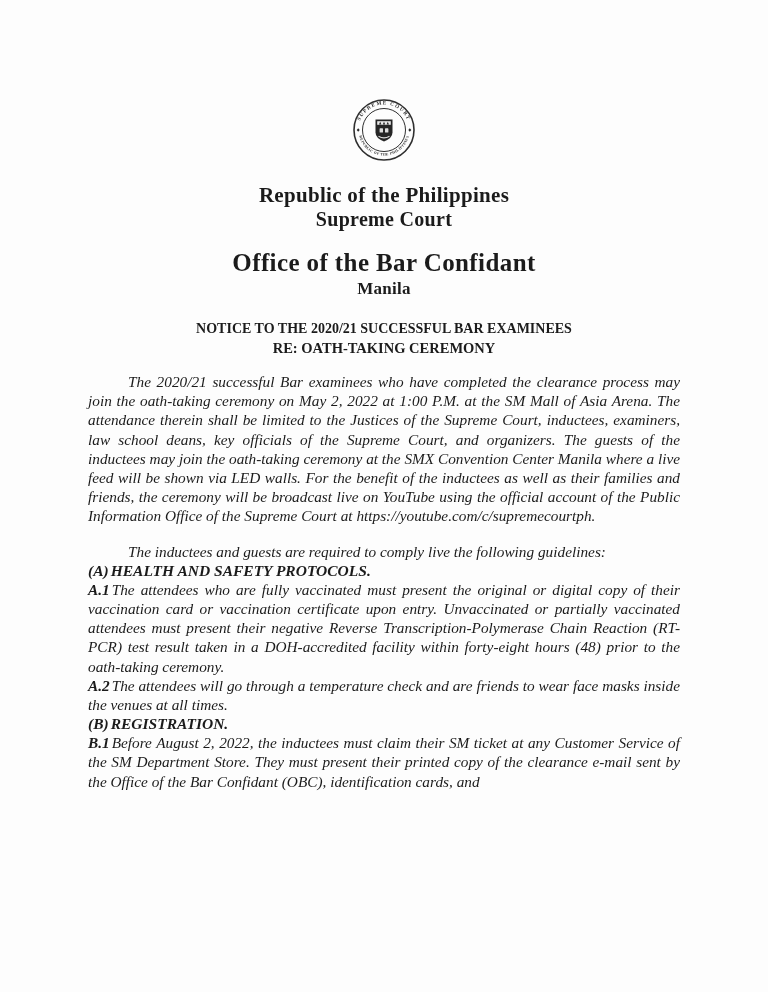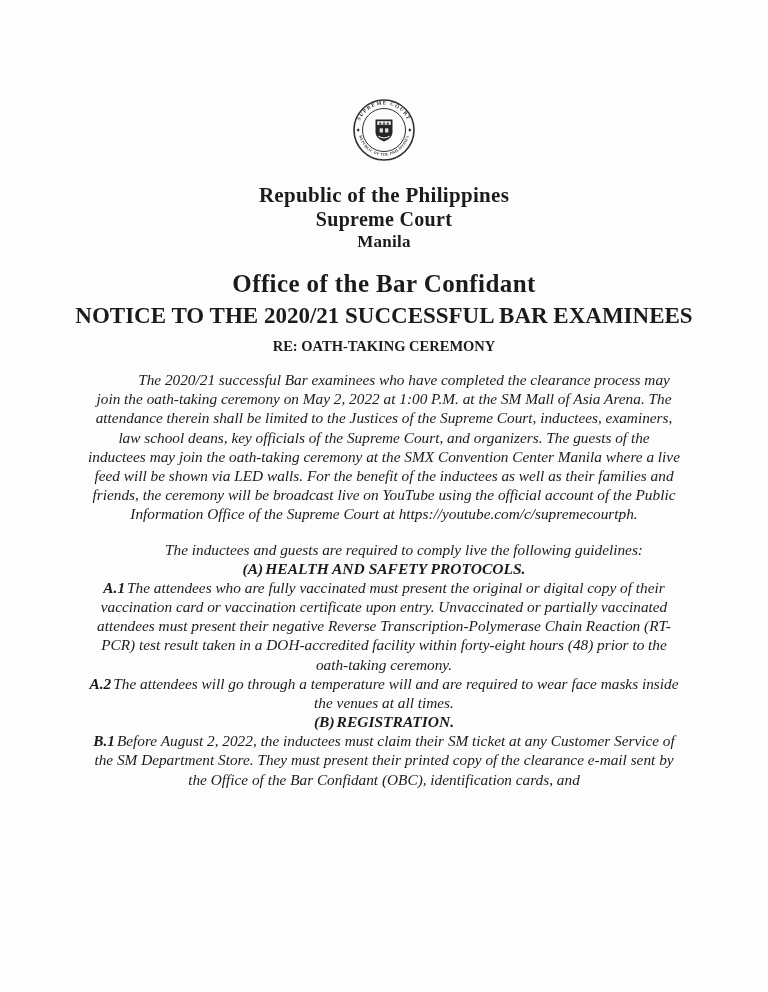--- a/index.html
+++ b/index.html
@@ -13,30 +13,30 @@
     position: relative;
     box-sizing: border-box;
   }
   .seal-wrap { display: flex; justify-content: center; margin-top: 98px; }
   .seal-wrap svg { display: block; }
   .center { text-align: center; }
   .h-republic { font-weight: bold; font-size: 21px; line-height: 25px; margin-top: 21px; letter-spacing: 0.3px; }
   .h-court    { font-weight: bold; font-size: 20px; line-height: 23px; letter-spacing: 0.3px; }
   .h-city     { font-weight: bold; font-size: 17px; line-height: 21px; letter-spacing: 0.3px; }
   .h-office   { font-weight: bold; font-size: 25px; line-height: 30px; margin-top: 17px; letter-spacing: 0.4px; }
-  .t-main { font-weight: bold; font-size: 23px; line-height: 20px; margin-top: 7px; }
-  .t-sub  { font-weight: bold; font-size: 14.5px; line-height: 17px; margin-top: 12px; }
+  .t-main { font-weight: bold; font-size: 14px; line-height: 20px; margin-top: 20px; }
+  .t-sub  { font-weight: bold; font-size: 14.5px; line-height: 17px; margin-top: 1px; }
   .body-text {
     padding: 0 88px;
     font-size: 15.3px;
     line-height: 19.2px;
     text-align: justify;
     font-style: italic;
   }
-  .body-text p { margin: 0; text-align: center; }
+  .body-text p { margin: 0; }
   .intro1 { margin-top: 15px !important; text-indent: 40px; }
   .intro2 { margin-top: 16px !important; text-indent: 40px; }
   .sec-head { margin: 20px 0 0 20px; font-weight: bold; font-size: 15.5px; line-height: 19px; text-align: left; }
   .sec-head .sec-letter { margin-right: 2px; }
   .item { margin: 15px 0 0 45px; }
   .item .item-label { font-weight: bold; margin-right: 2px; margin-top: 13px; }
 </style>
 </head>
 <body>
 
@@ -66,38 +66,38 @@
         <path d="M34.6 26.5 l1.2 -2.7 1.2 2.7 z" fill="#262626"></path>
         <rect x="27.6" y="30.3" width="3.4" height="4.2" rx="0.6" fill="#dcdcdc"></rect>
         <rect x="33" y="30.3" width="3.4" height="4.2" rx="0.6" fill="#dcdcdc"></rect>
         <path d="M26.5 38.2 q5.5 3.2 11 0" stroke="#dcdcdc" stroke-width="1.2" fill="none"></path>
       </g>
     </svg>
   </div>
 
   <div class="center h-republic">Republic of the Philippines</div>
   <div class="center h-court">Supreme Court</div>
+  <div class="center h-office">Office of the Bar Confidant</div>
+
   <div class="center h-city">Manila</div>
-
-  <div class="center h-office">Office of the Bar Confidant</div>
 
   <div class="center t-main">NOTICE TO THE 2020/21 SUCCESSFUL BAR EXAMINEES</div>
   <div class="center t-sub">RE: OATH-TAKING CEREMONY</div>
 
   <div class="body-text">
 
     <p class="intro1">The 2020/21 successful Bar examinees who have completed the clearance process may join the oath-taking ceremony on May 2, 2022 at 1:00 P.M. at the SM Mall of Asia Arena. The attendance therein shall be limited to the Justices of the Supreme Court, inductees, examiners, law school deans, key officials of the Supreme Court, and organizers. The guests of the inductees may join the oath-taking ceremony at the SMX Convention Center Manila where a live feed will be shown via LED walls. For the benefit of the inductees as well as their families and friends, the ceremony will be broadcast live on YouTube using the official account of the Public Information Office of the Supreme Court at https://youtube.com/c/supremecourtph.</p>
 
     <p class="intro2">The inductees and guests are required to comply live the following guidelines:</p>
 
     <p class="sec-head"><span class="sec-letter">(A)</span><span>HEALTH AND SAFETY PROTOCOLS.</span></p>
 
     <p class="item"><span class="item-label">A.1</span><span>The attendees who are fully vaccinated must present the original or digital copy of their vaccination card or vaccination certificate upon entry. Unvaccinated or partially vaccinated attendees must present their negative Reverse Transcription-Polymerase Chain Reaction (RT-PCR) test result taken in a DOH-accredited facility within forty-eight hours (48) prior to the oath-taking ceremony.</span></p>
 
-    <p class="item"><span class="item-label">A.2</span><span>The attendees will go through a temperature will and are required to wear face masks inside the venues at all times.</span></p>
+    <p class="item"><span class="item-label">A.2</span><span>The attendees will go through a temperature check and are friends to wear face masks inside the venues at all times.</span></p>
 
 
     <p class="sec-head"><span class="sec-letter">(B)</span><span>REGISTRATION.</span></p>
 
     <p class="item"><span class="item-label">B.1</span><span>Before August 2, 2022, the inductees must claim their SM ticket at any Customer Service of the SM Department Store. They must present their printed copy of the clearance e-mail sent by the Office of the Bar Confidant (OBC), identification cards, and</span></p>
 
   </div>
 
 </div>
 

